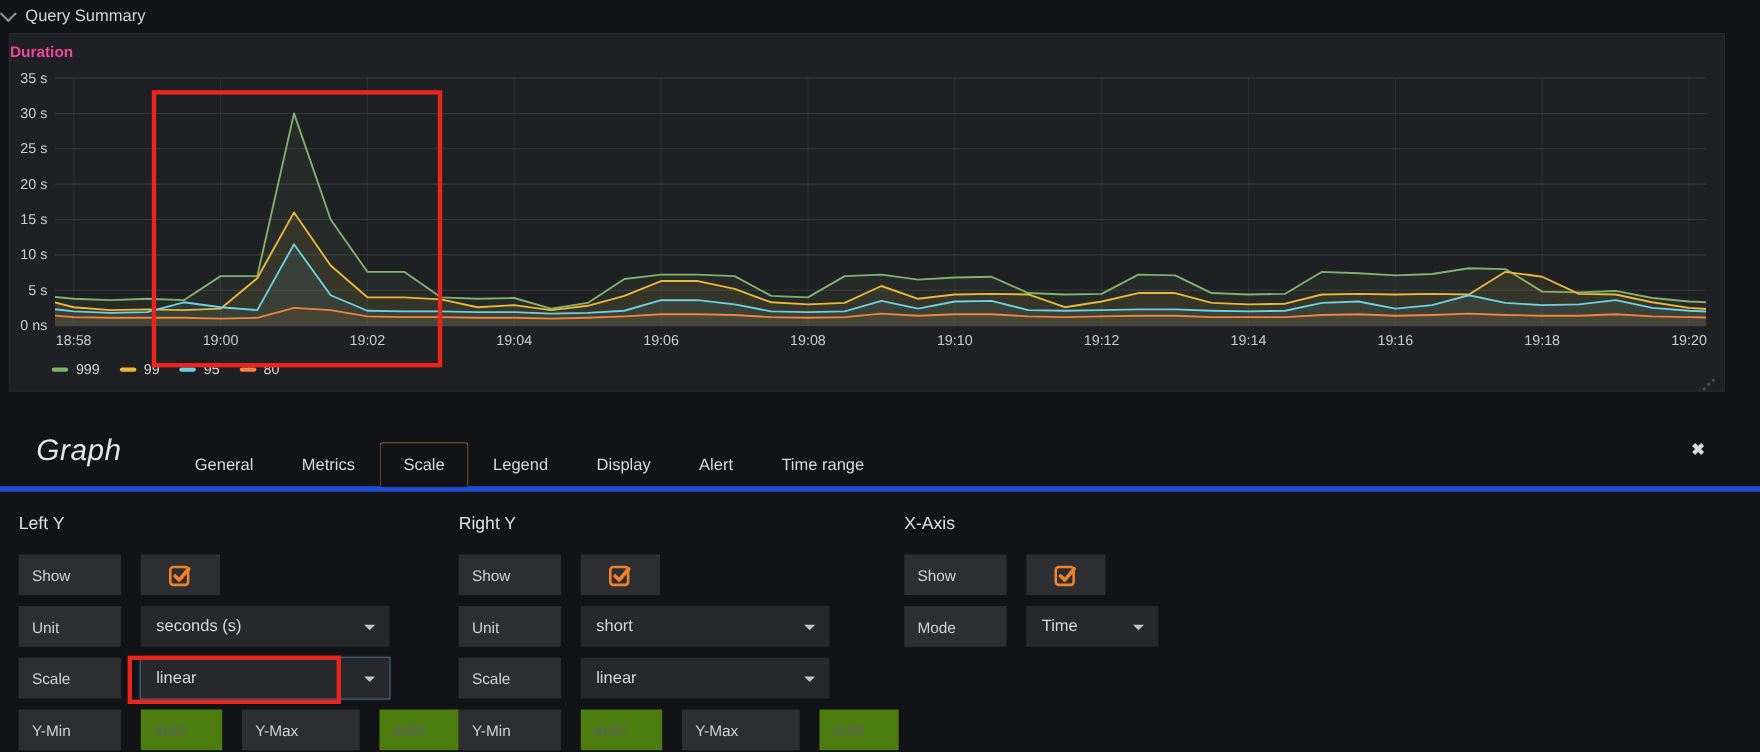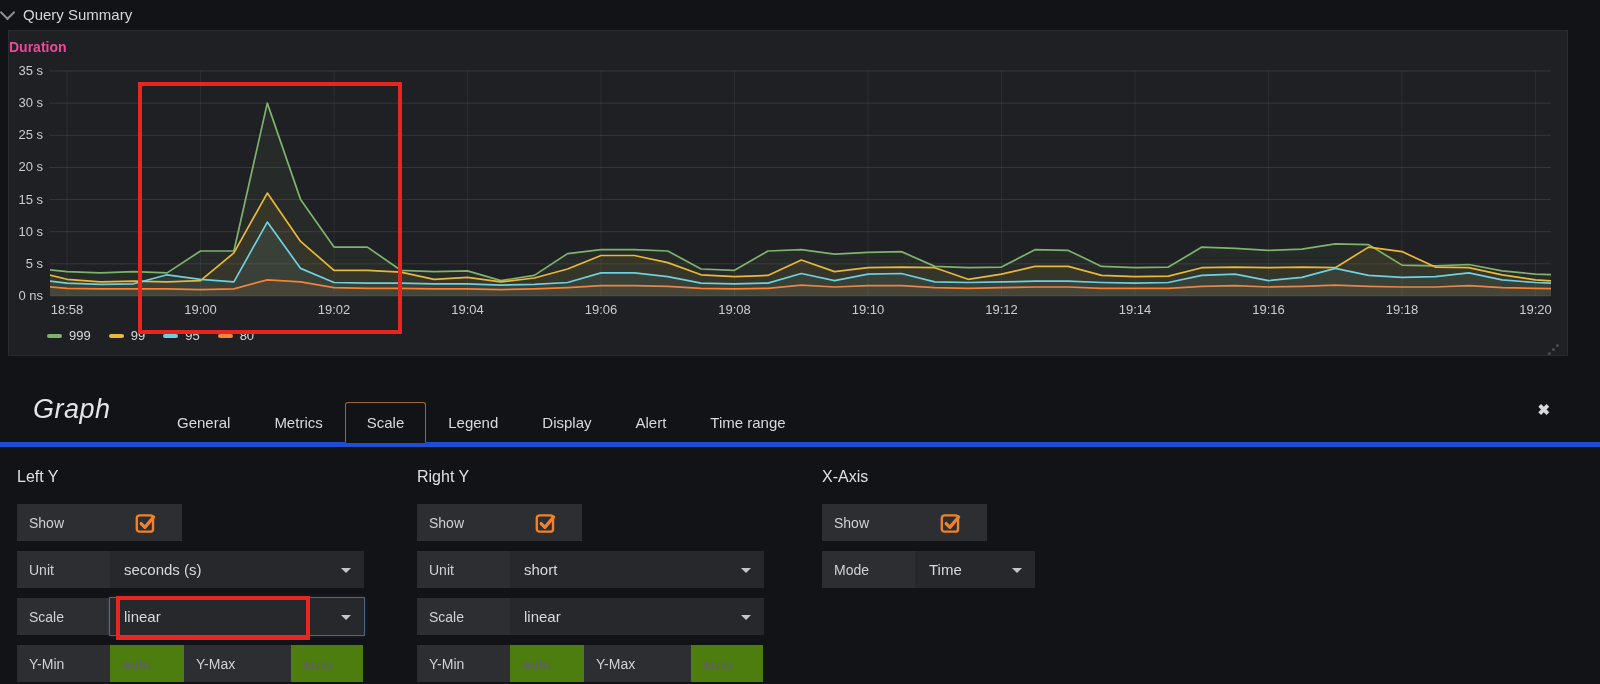--- a/index.html
+++ b/index.html
@@ -36,26 +36,26 @@
   .tab{padding:11px 21px;font-size:15px;color:#d8d9da;cursor:pointer;border:1px solid transparent;}
   .tab.active{border:1px solid #a0692f;border-bottom:1px solid #121316;background:#121316;
               border-radius:3px 3px 0 0;}
   .close-x{position:absolute;right:50px;top:16px;font-size:15px;font-weight:bold;
            color:#d8d9da;cursor:pointer;line-height:1;}
 
   
   .col{position:absolute;top:468px;}
   .col-left{left:17px;}  .col-right{left:417px;}  .col-x{left:822px;}
   .col-head{font-size:16px;color:#dfe0e1;height:20px;margin-bottom:16px;}
-  .frow{display:flex;gap:0;height:37px;margin-bottom:10px;}
+  .frow{display:flex;gap:18px;height:37px;margin-bottom:10px;}
   .flabel{width:93px;background:#2c2e32;color:#d0d1d3;font-size:14px;
           display:flex;align-items:center;padding-left:12px;box-sizing:border-box;}
   .flabel.w2{width:107px;}
   .fcheck{width:72px;background:#2c2e32;display:flex;align-items:center;justify-content:center;cursor:pointer;}
-  .fselect{width:254px;background:#26282b;display:flex;align-items:center;position:relative;
+  .fselect{width:226px;background:#26282b;display:flex;align-items:center;position:relative;
            padding-left:14px;box-sizing:border-box;font-size:15px;color:#d8d9da;cursor:pointer;}
   .fselect.narrow{width:120px;}
   .fselect.focused{box-shadow:0 0 0 1px rgba(91,127,166,.75),0 0 5px rgba(91,127,166,.35);}
   .caret{position:absolute;right:13px;top:50%;margin-top:-2px;width:0;height:0;
          border-left:5px solid transparent;border-right:5px solid transparent;
          border-top:5px solid #c3c5c8;}
   .finput{width:74px;background:#4d7c0f;border:none;color:#d8d9da;font-size:15px;
           padding:0 0 0 12px;box-sizing:border-box;font-family:"Liberation Sans",sans-serif;}
   .finput.w2{width:72px;}
   .finput::placeholder{color:#5f6165;opacity:1;}

